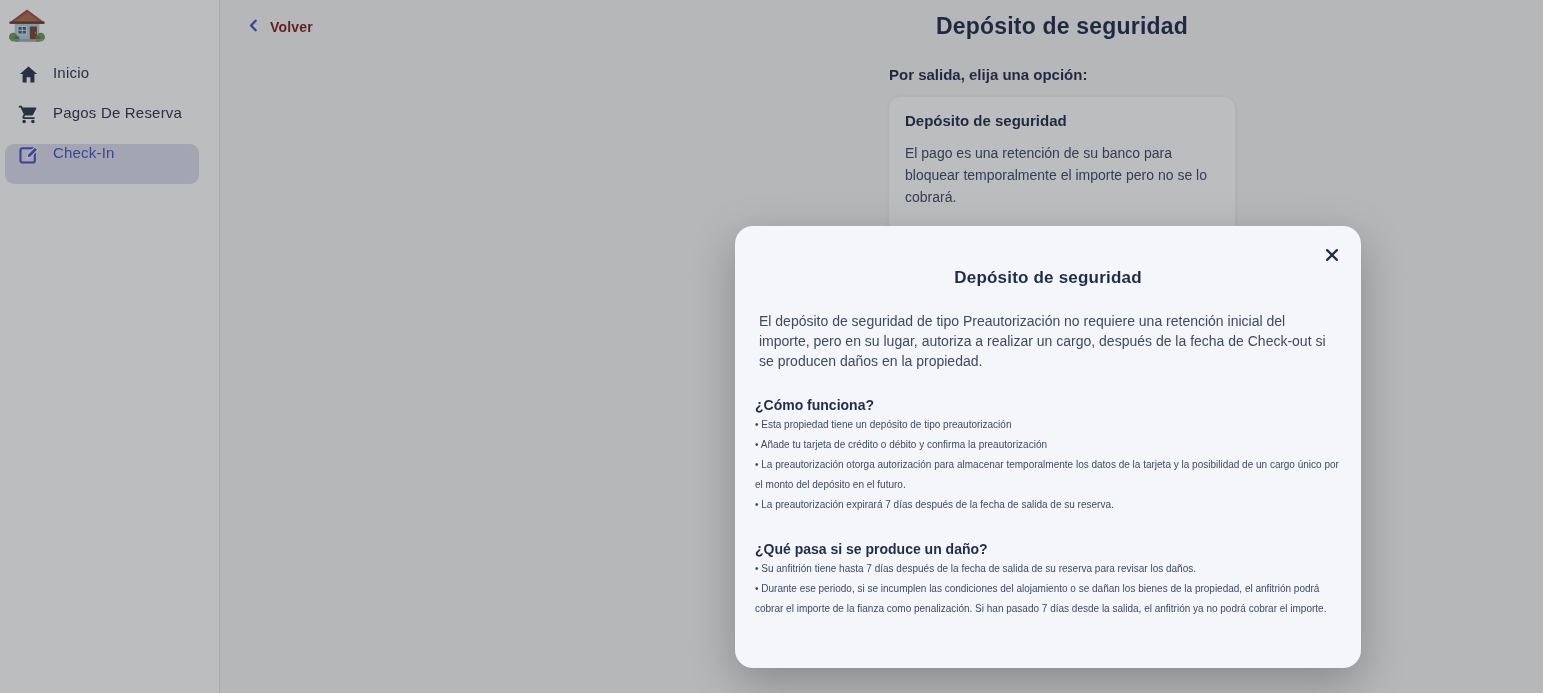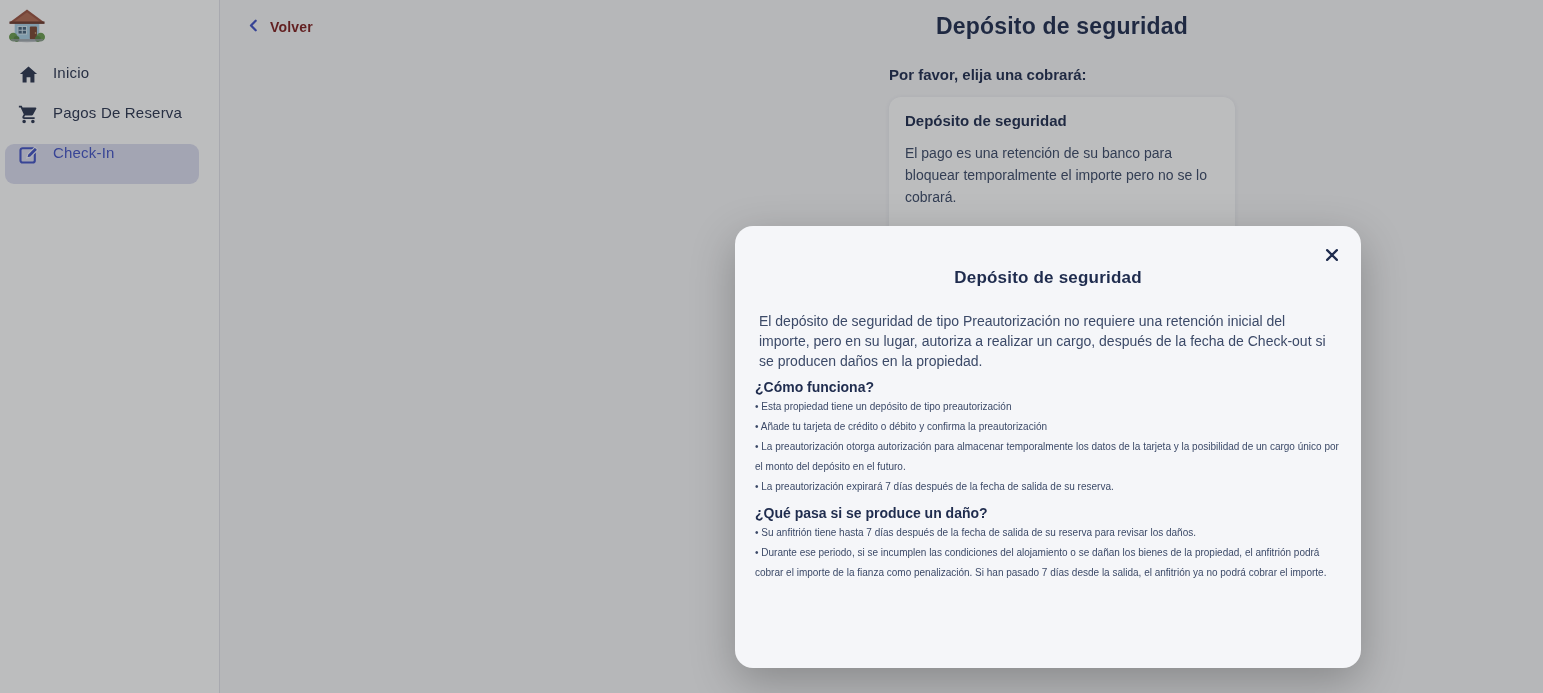--- a/index.html
+++ b/index.html
@@ -96,21 +96,21 @@
     width: 30px; height: 30px; padding: 6px;
     background: none; border: none; cursor: pointer;
   }
   .modal-close svg { width: 100%; height: 100%; display: block; }
   .modal-title {
     margin: 42px 0 0; text-align: center;
     font-size: 17px; font-weight: 700; color: #1f2c4e;
     letter-spacing: .2px;
   }
   .modal-intro { margin: 23px 4px 0; font-size: 14px; line-height: 20px; color: #3c4a68; }
-  .section-heading { margin-top: 6px; font-size: 14px; line-height: 20px; font-weight: 700; color: #1f2c4e; }
+  .section-heading { margin-top: 24px; font-size: 14px; line-height: 20px; font-weight: 700; color: #1f2c4e; }
   .bullet { margin: 0; font-size: 10px; line-height: 20px; color: #3c4a68; }
 </style>
 </head>
 <body>
 
 <div class="app">
 
   <aside class="sidebar">
     <div class="property">
       <span class="logo">
@@ -172,21 +172,21 @@
       <span>
         <svg viewBox="0 0 24 24" aria-hidden="true">
           <path d="M15.5 19.5 L8 12 L15.5 4.5" fill="none" stroke="#3f51c5" stroke-width="3.6" stroke-linecap="round" stroke-linejoin="round"></path>
         </svg>
       </span>
       <span>Volver</span>
     </div>
 
     <h1 class="page-title">Depósito de seguridad</h1>
 
-    <div class="prompt">Por favor, elija una cobrará:</div>
+    <div class="prompt">Por salida, elija una opción:</div>
 
     <div class="option-card">
       <div class="card-title">Depósito de seguridad</div>
       <p class="card-desc">El pago es una retención de su banco para bloquear temporalmente el importe pero no se lo cobrará.</p>
       <a class="card-link">Más información</a>
     </div>
   </main>
 </div>
 
 <div class="backdrop"></div>

